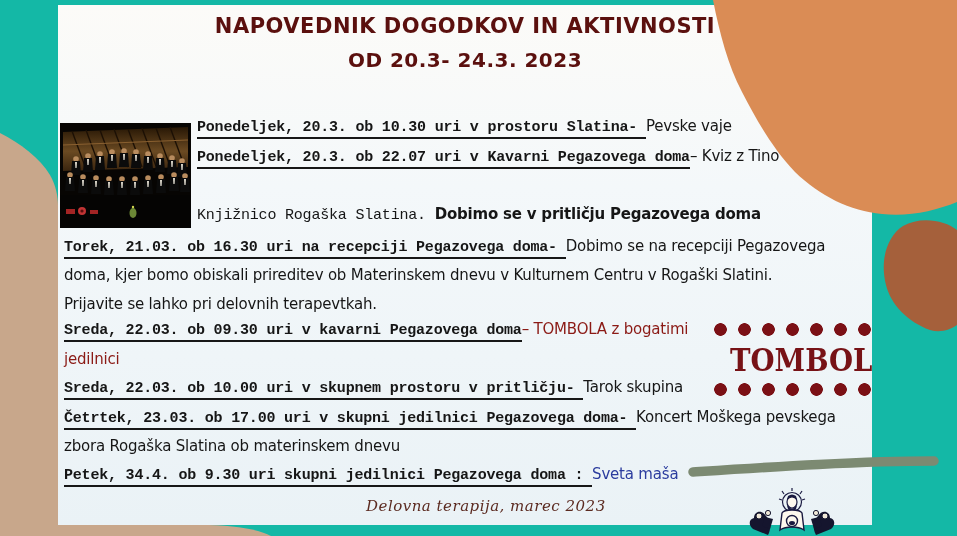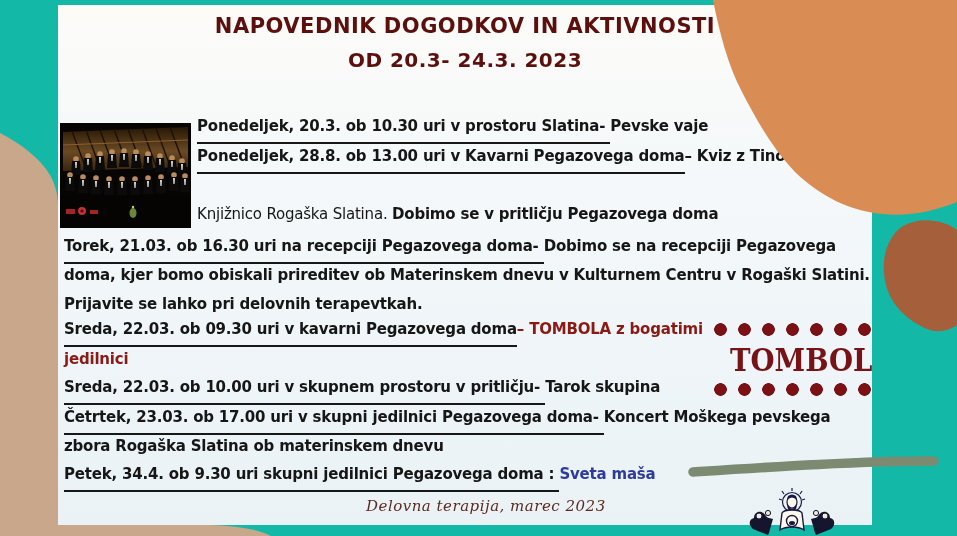--- a/index.html
+++ b/index.html
@@ -8,22 +8,22 @@
   .bg-svg,.fg-svg{position:absolute;left:0;top:0;width:957px;height:536px;}
   .bg-svg{z-index:1;}
   .fg-svg{z-index:5;pointer-events:none;}
   .card{position:absolute;left:58px;top:5px;width:814px;height:520px;z-index:2;overflow:hidden;
         background:linear-gradient(180deg,#FCFBF8 0%,#F4F8FA 35%,#EAF2F6 100%);}
   .title1{position:absolute;left:0;right:0;top:9px;text-align:center;font-weight:bold;
           font-size:21px;letter-spacing:.5px;color:#5B100E;}
   .title2{position:absolute;left:0;right:0;top:43px;text-align:center;font-weight:bold;
           font-size:20px;letter-spacing:.5px;color:#5B100E;}
   .line{position:absolute;white-space:nowrap;font-size:15px;letter-spacing:-0.2px;color:#161616;}
-  .line .lead{font-weight:bold;border-bottom:2px solid #171717;padding-bottom:7px;}
-  .line .rest{font-weight:bold;}
+  .line .lead{font-weight:bold;border-bottom:2px solid #171717;padding-bottom:1px;font-family:Liberation Mono, monospace;}
+  .line .rest{font-weight:normal;}
   .line.swap .lead{font-weight:normal;border-bottom:none;}
   .line.swap .rest{font-weight:bold;}
   .rest.red{color:#8B1A15;}
   .rest.blue{color:#2B3C9E;}
   .photo{position:absolute;left:2px;top:118px;width:131px;height:105px;}
   .tombola-dots{position:absolute;left:656px;width:164px;height:13px;
      background-image:radial-gradient(circle 6.5px at 6.5px 6.5px,#7B1015 6px,rgba(0,0,0,0) 6.6px);
      background-size:24px 13px;background-repeat:repeat-x;}
   .dots-top{top:318px;}
   .dots-bottom{top:378px;}
@@ -105,21 +105,21 @@
         <rect x="30" y="87" width="8" height="4" fill="#a32424"></rect>
       </g>
       <ellipse cx="73" cy="90" rx="3.5" ry="5" fill="#7fa03f" opacity=".85"></ellipse>
       <circle cx="73" cy="84" r="1.2" fill="#cfd44e"></circle>
     </svg>
 
     <div class="line" style="left:139px;top:112px">
       <span class="lead">Ponedeljek, 20.3. ob 10.30 uri v prostoru Slatina- </span><span class="rest">Pevske vaje</span>
     </div>
     <div class="line" style="left:139px;top:142px">
-      <span class="lead">Ponedeljek, 28.8. ob 13.00 uri v Kavarni Pegazovega doma</span><span class="rest">– Kviz z Tino</span>
+      <span class="lead">Ponedeljek, 20.3. ob 22.07 uri v Kavarni Pegazovega doma</span><span class="rest">– Kviz z Tino</span>
     </div>
     <div class="line swap" style="left:139px;top:200px">
       <span class="lead">Knjižnico Rogaška Slatina. </span><span class="rest">Dobimo se v pritličju Pegazovega doma</span>
     </div>
     <div class="line" style="left:6px;top:232px">
       <span class="lead">Torek, 21.03. ob 16.30 uri na recepciji Pegazovega doma- </span><span class="rest">Dobimo se na recepciji Pegazovega</span>
     </div>
     <div class="line" style="left:6px;top:261px">
       <span class="rest">doma, kjer bomo obiskali prireditev ob Materinskem dnevu v Kulturnem Centru v Rogaški Slatini.</span>
     </div>

